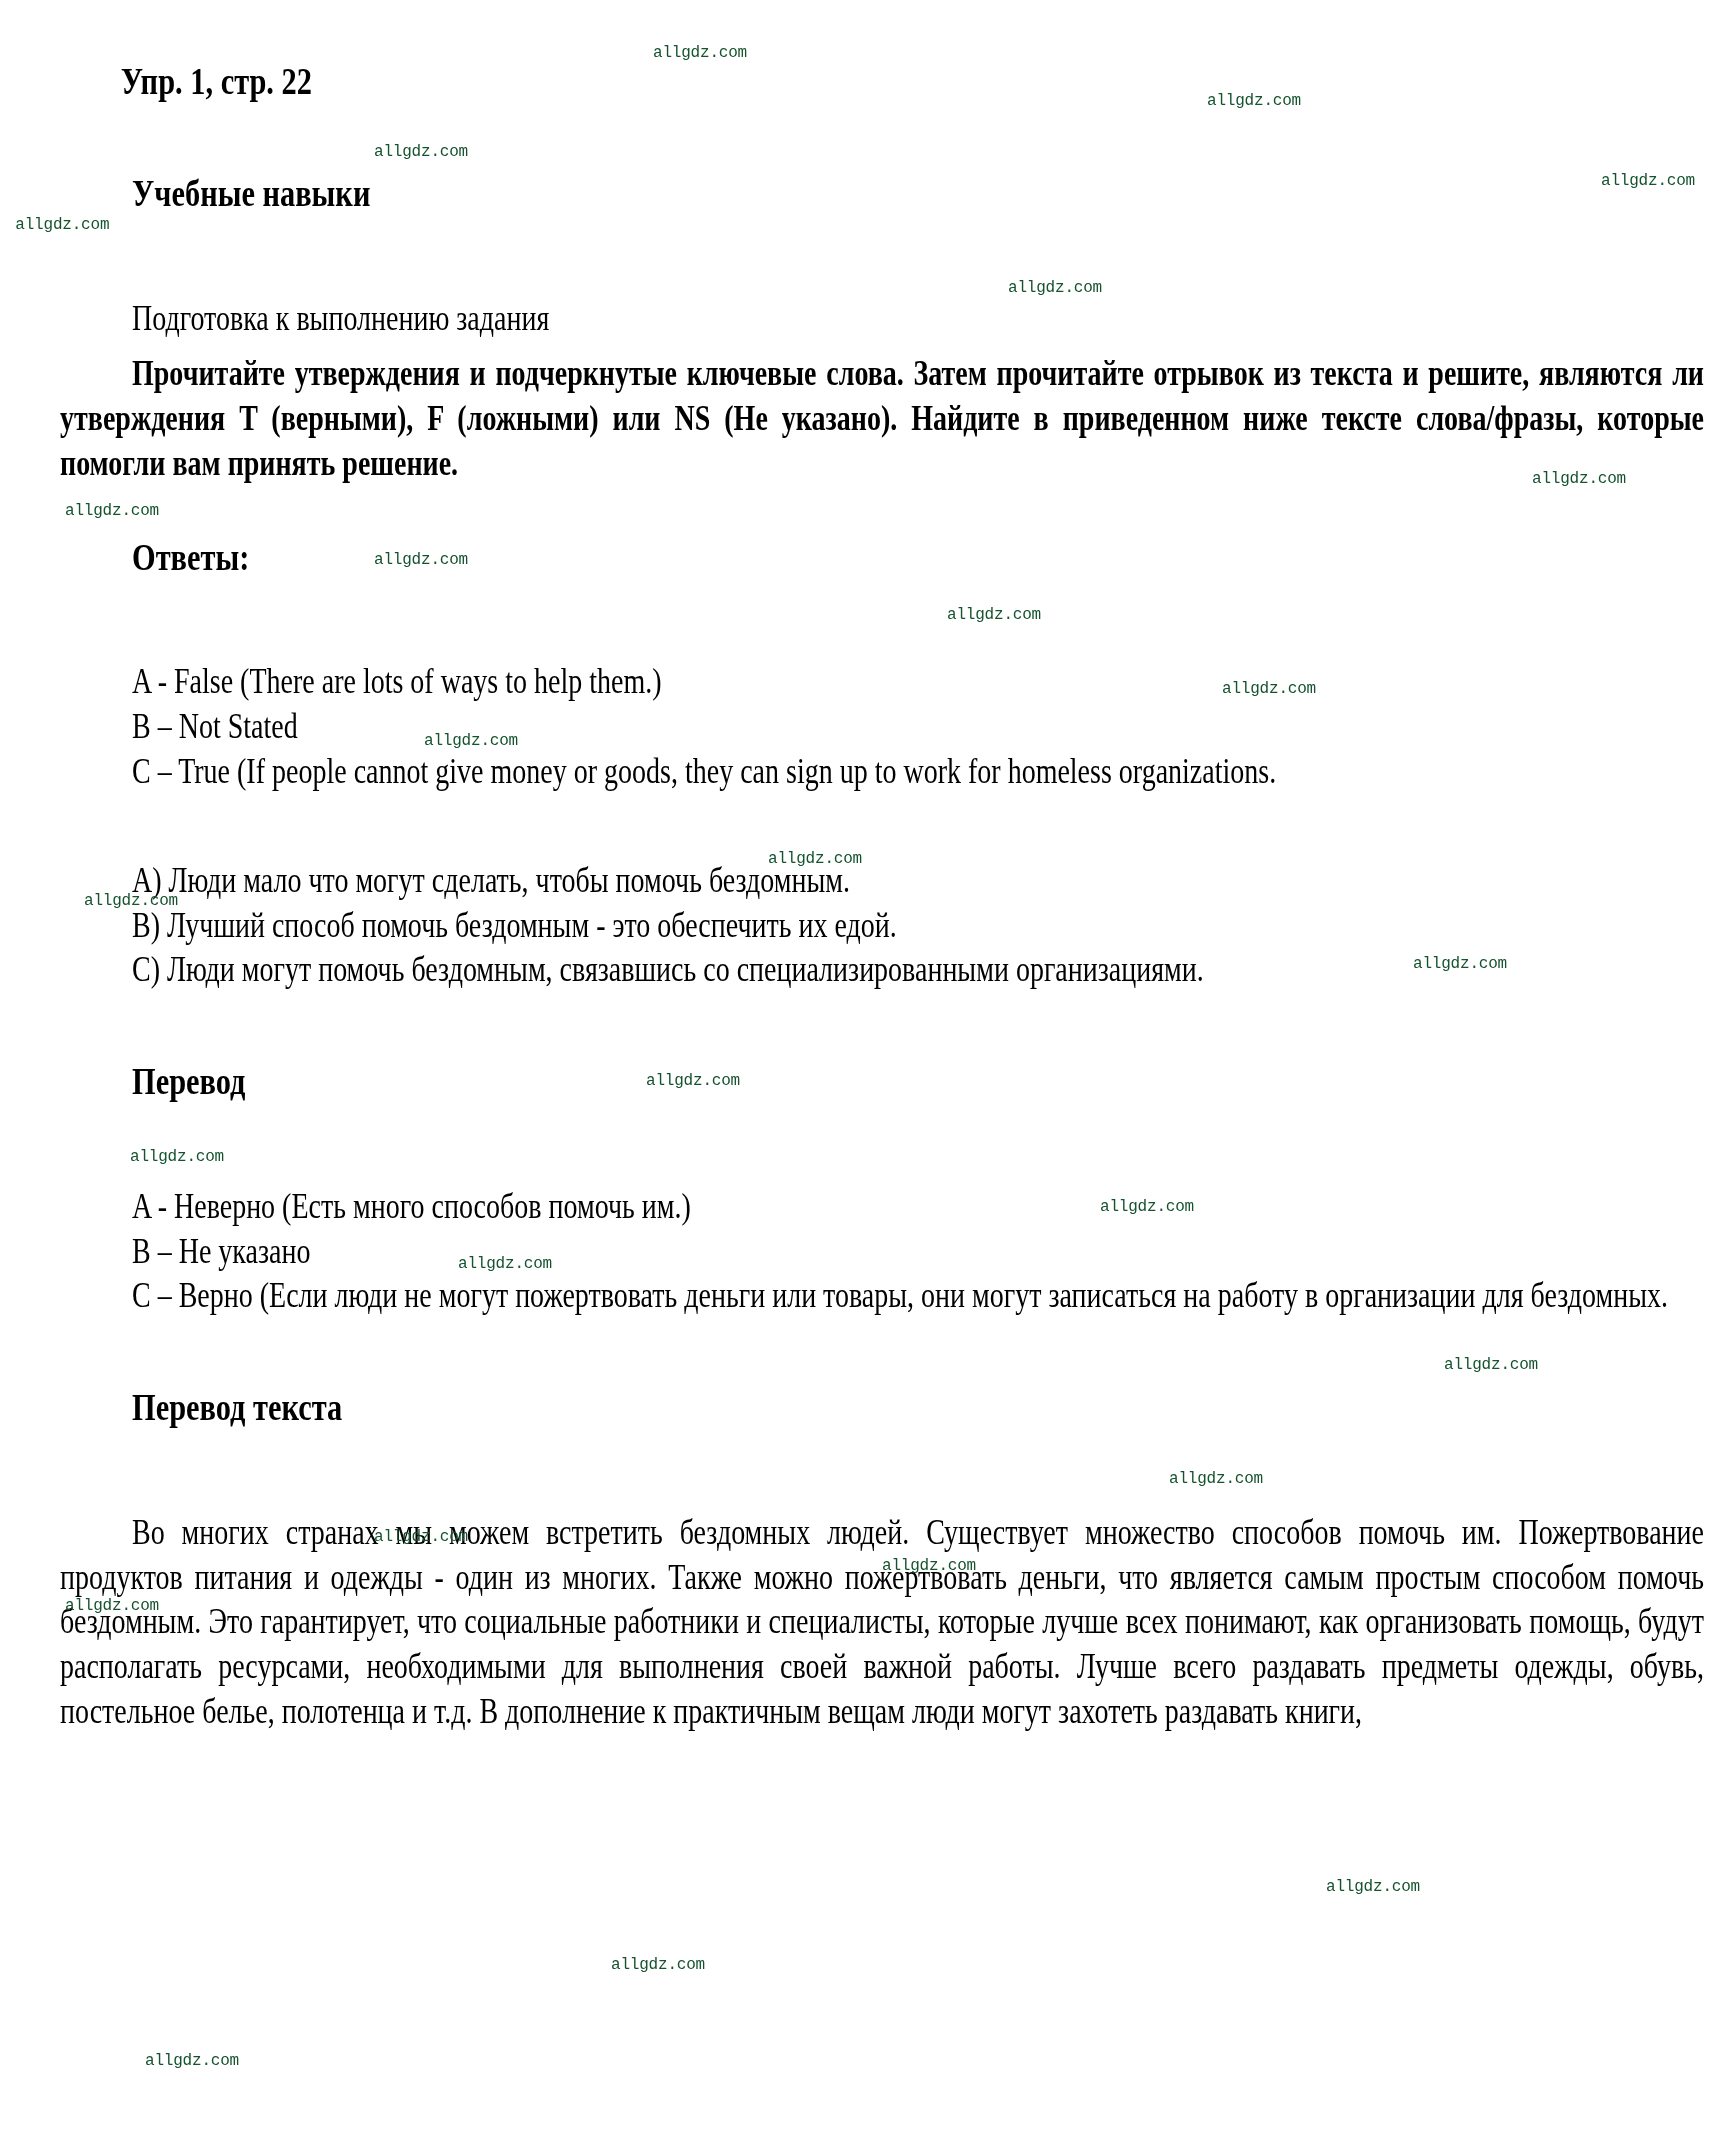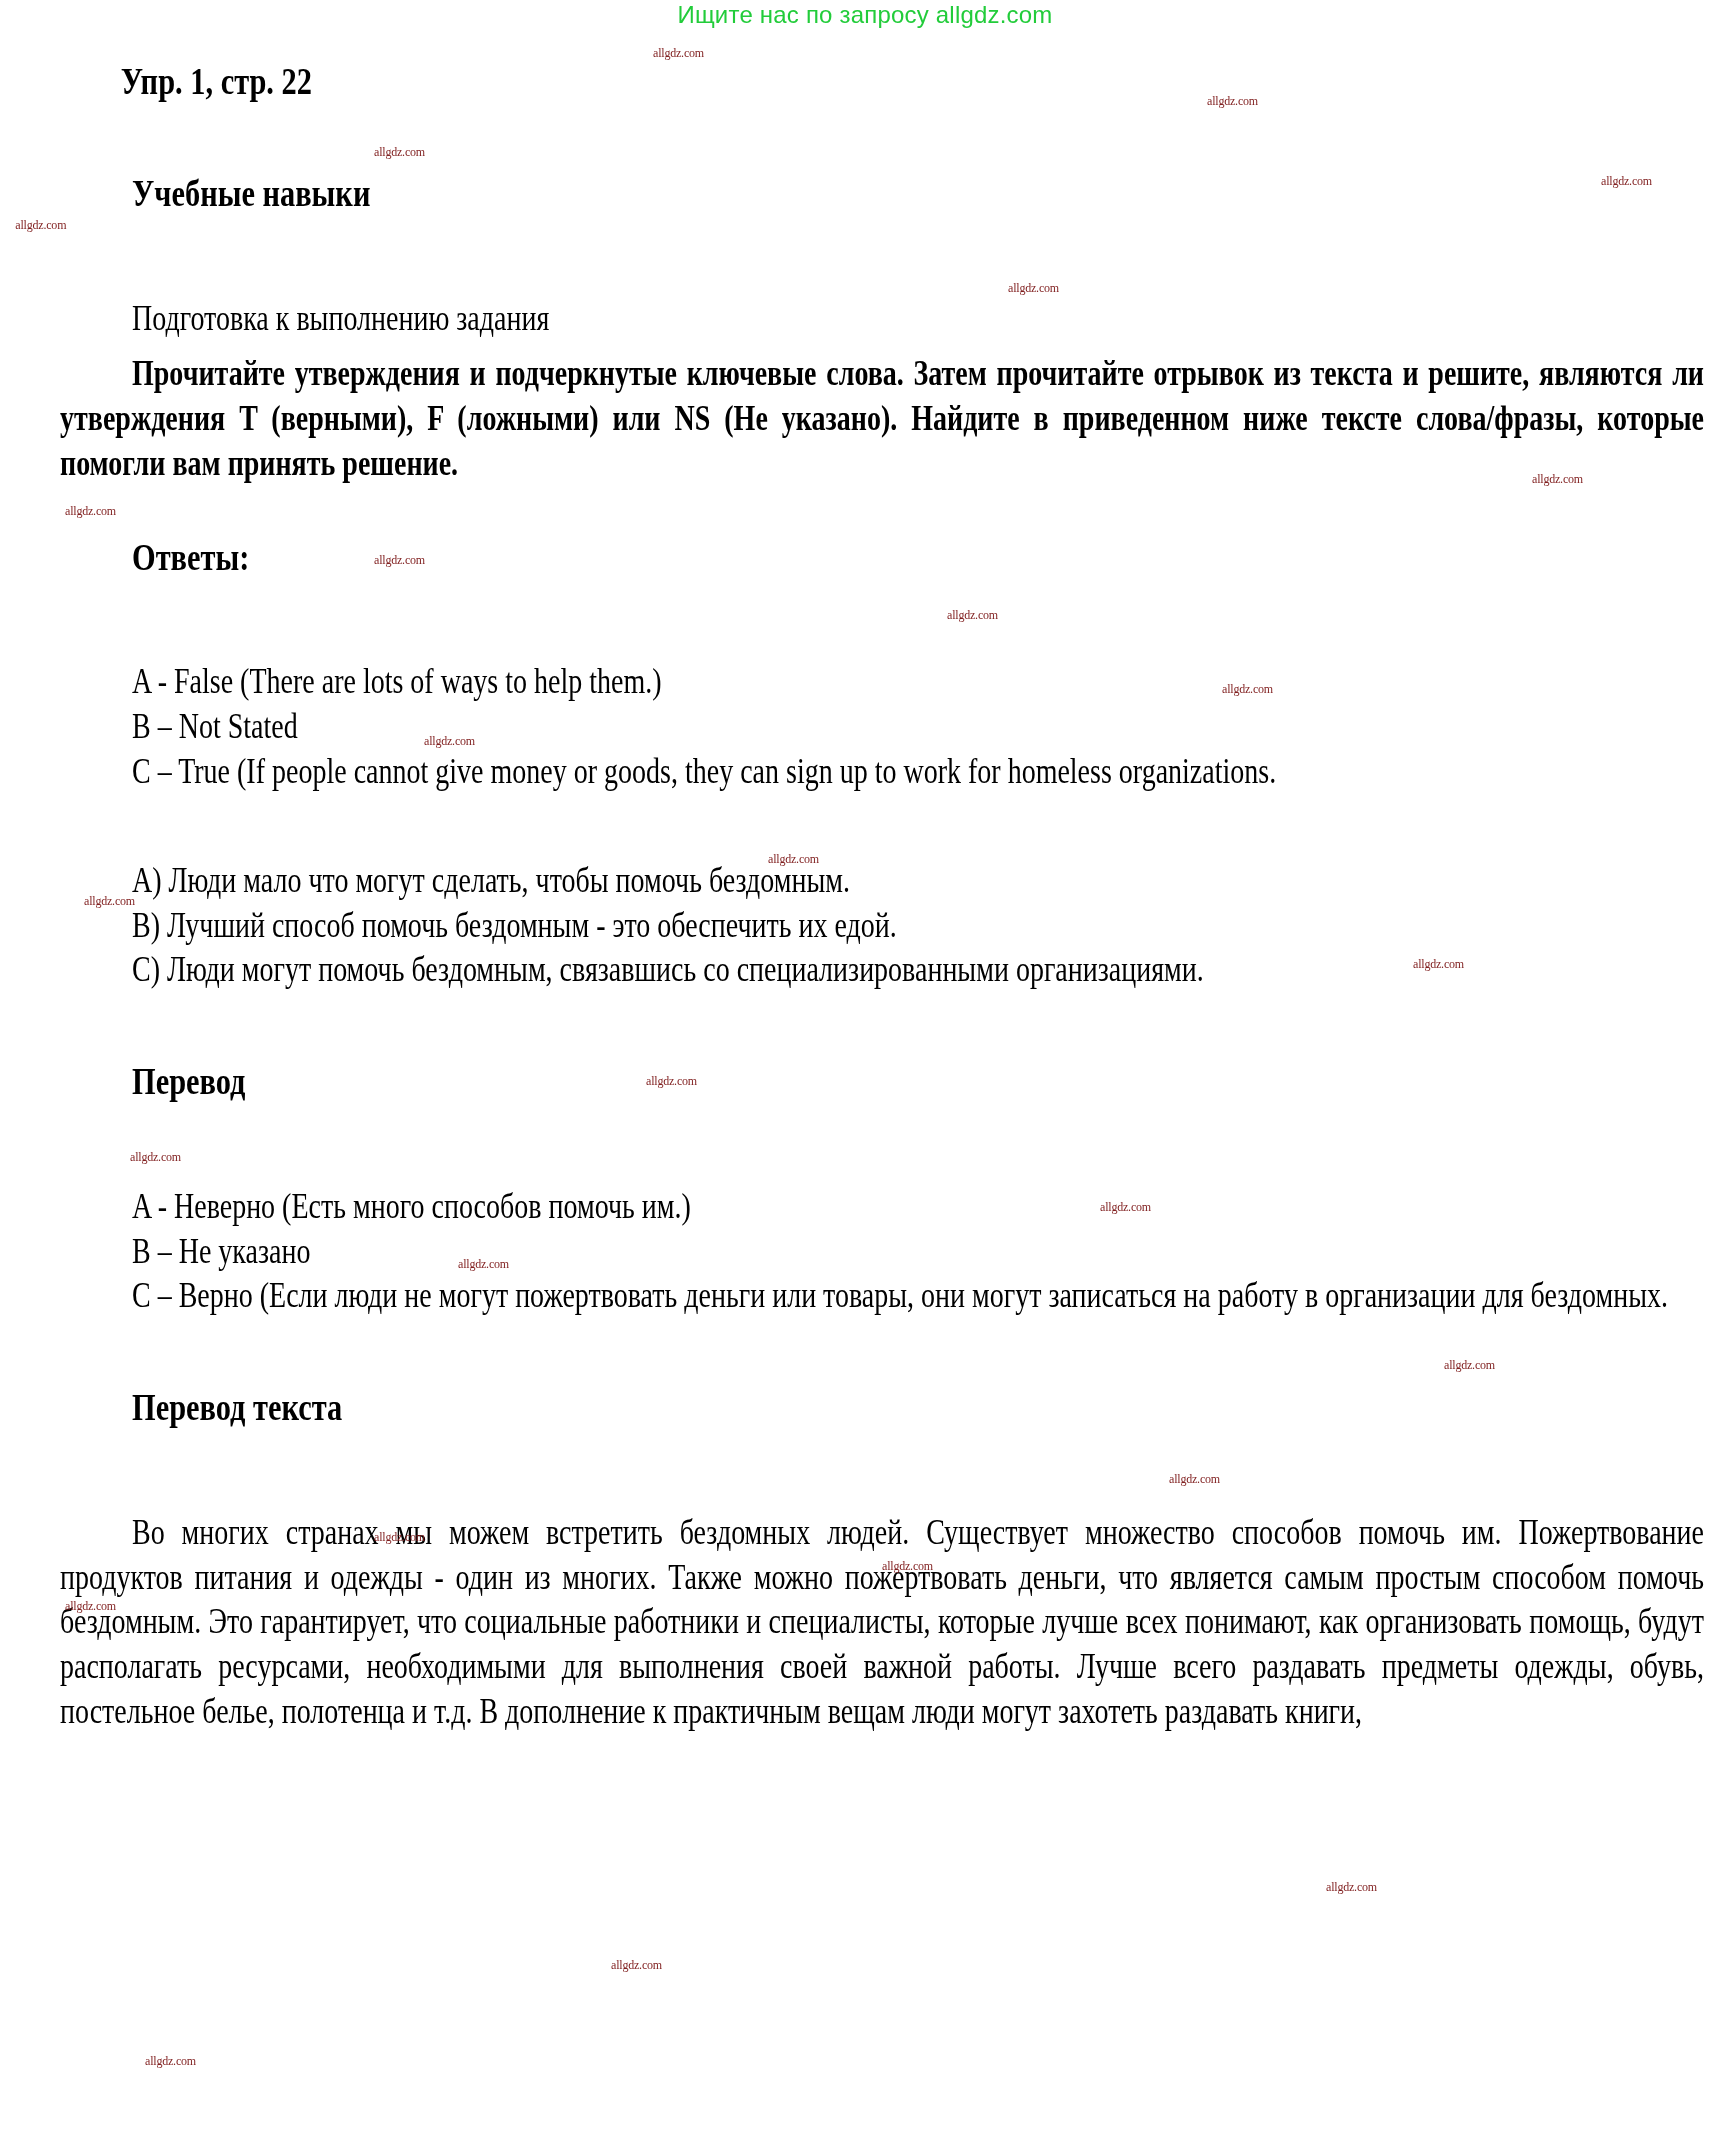--- a/index.html
+++ b/index.html
@@ -92,24 +92,24 @@
   }
 
   .sp-xs { height: 10.7px; }
   .sp-m  { height: 46px; }
   .sp-l  { height: 64px; }
   .sp-xl { height: 79px; }
 
   
   .wm {
     position: absolute;
-    font-family: Liberation Serif, serif;
-    font-size: 12px;
+    font-family: Liberation Mono, monospace;
+    font-size: 16px;
     line-height: 23px;
-    color: #7f1d1d;
+    color: #14532d;
     white-space: nowrap;
     letter-spacing: -0.2px;
   }
 
   
   .footer {
     position: absolute;
     left: 0;
     bottom: 9.2px;
     width: 1730px;
@@ -119,21 +119,20 @@
     line-height: 31px;
     color: #4b1a8f;
     white-space: nowrap;
   }
 </style>
 </head>
 <body>
 
 <div id="page">
 
-  <div class="banner">Ищите нас по запросу allgdz.com</div>
 
   <div class="content">
     <div class="blk">
 
       <div class="sp-xs"></div>
       <p class="h-bold">Упр. 1, стр. 22</p>
 
       <div class="sp-l"></div>
       <p class="h-title">Учебные навыки</p>
 

